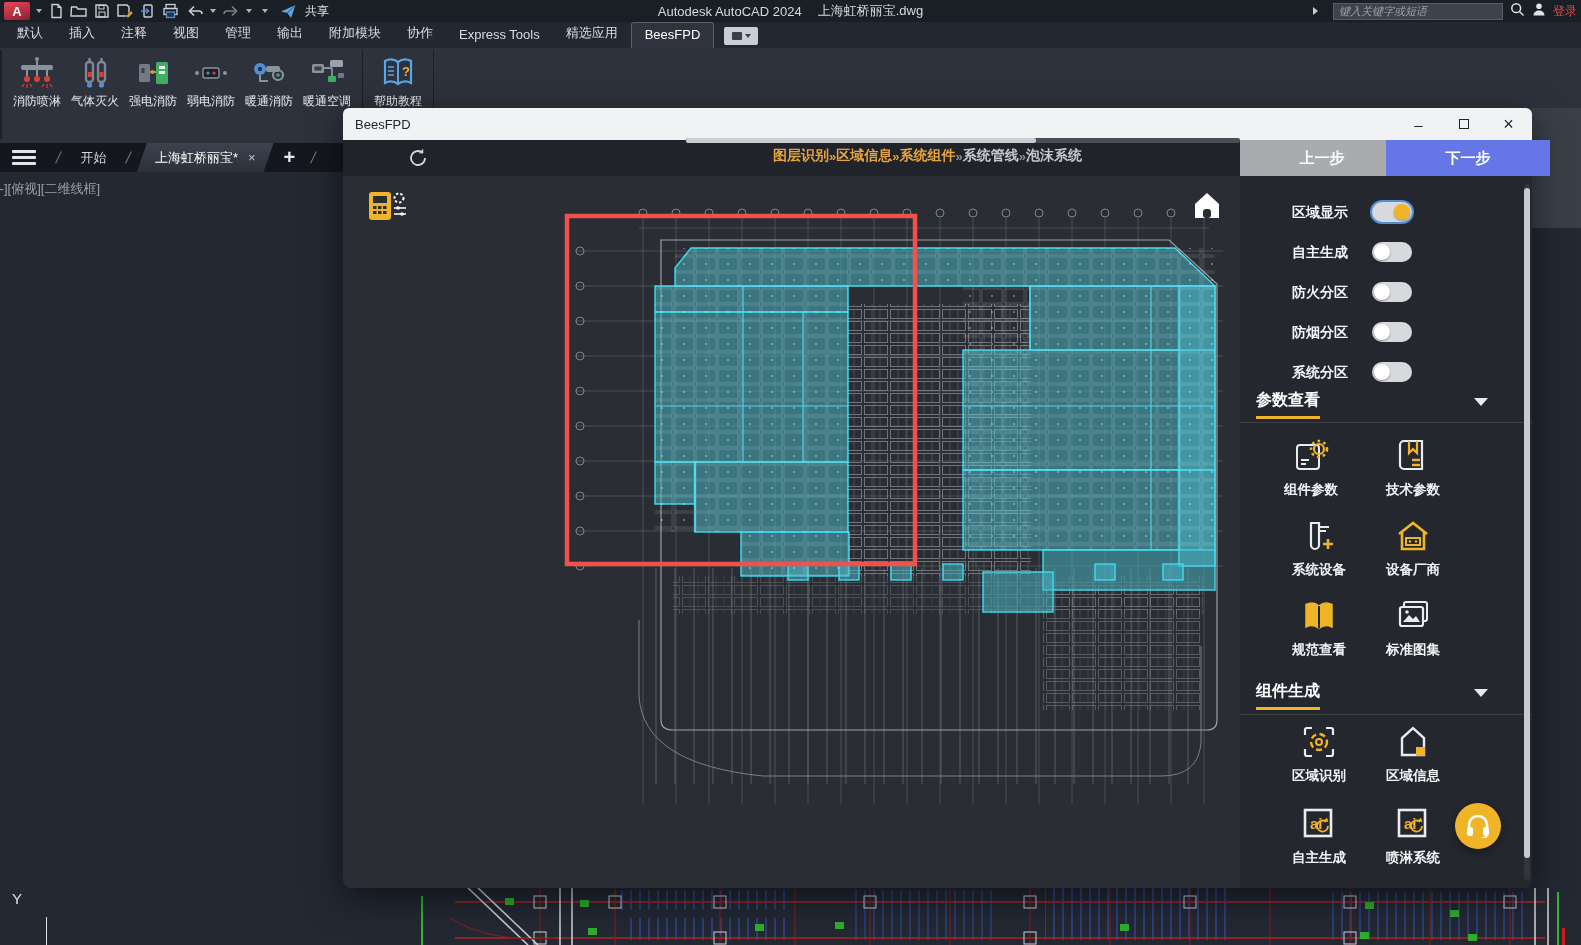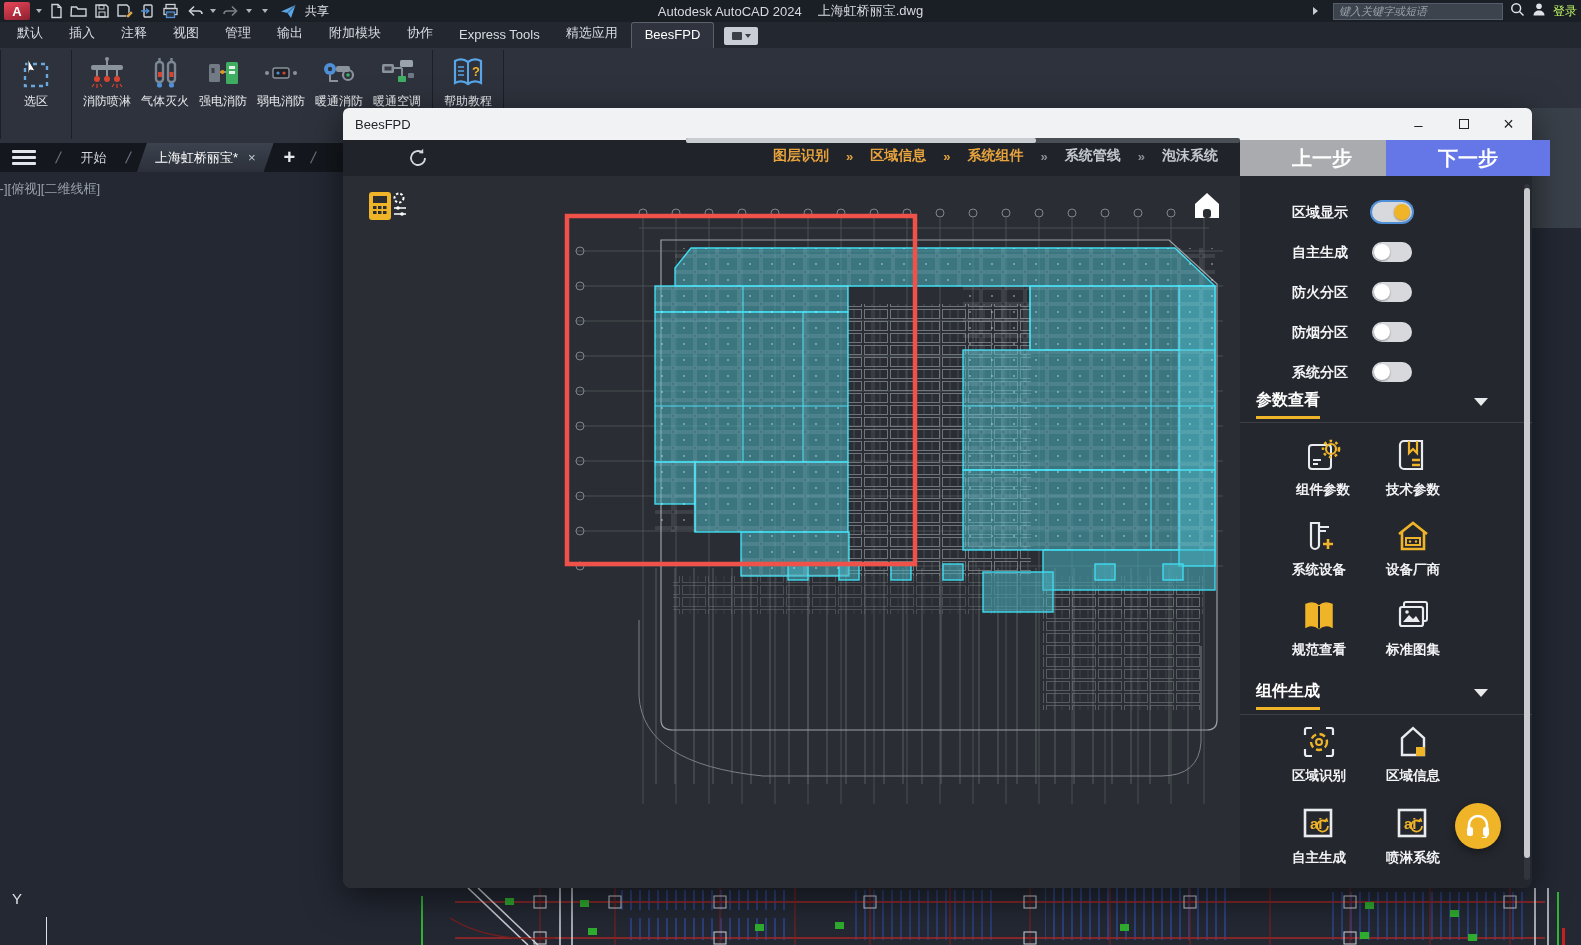--- a/index.html
+++ b/index.html
@@ -12,21 +12,21 @@
   .qat { display:flex; align-items:center; gap:6px; padding-left:4px; }
   .alogo { width:26px; height:18px; background:linear-gradient(160deg,#e8475a,#8d1f2f); border-radius:2px; color:#fff; font-weight:bold; font-size:13px; display:flex; align-items:center; justify-content:center; }
   .qat svg { display:block; }
   .caret { width:0; height:0; border-left:3.5px solid transparent; border-right:3.5px solid transparent; border-top:4px solid #aeb4bc; }
   .share-lbl { font-size:12px; color:#dfe3e8; margin-left:2px; }
   .tb-center { position:absolute; left:0; right:0; top:0; height:22px; display:flex; align-items:center; justify-content:center; gap:16px; pointer-events:none; }
   .tb-center span { font-size:13px; color:#d6dae0; }
   .tb-right { position:absolute; right:4px; top:2px; height:18px; display:flex; align-items:center; gap:7px; }
   .searchbox { width:170px; height:17px; background:#3d434d; border:1px solid #565d68; color:#cfd3d9; font-size:11px; font-style:italic; padding:0 5px;margin-left:8px; }
   .searchbox::placeholder { color:#9aa1ab; }
-  .login-lbl { font-size:12px; color:#bef264; }
+  .login-lbl { font-size:12px; color:#ef4444; }
   .tri-r { width:0; height:0; border-top:4px solid transparent; border-bottom:4px solid transparent; border-left:5px solid #c7ccd3; }
 
   
   .tabrow { left:0; top:22px; width:1581px; height:26px; background:#232730; display:flex; align-items:flex-end; padding-left:4px; }
   .rtab { font-size:13px; color:#d8dce2; padding:4px 13px 6px 13px; cursor:default; }
   .rtab.active { background:#2e333d; border:1px solid #5a616c; border-bottom:none; border-radius:3px 3px 0 0; color:#fff; }
   .rib-drop { width:34px; height:18px; background:#c9ced6; border-radius:2px; margin:0 0 3px 10px; display:flex; align-items:center; justify-content:center; gap:3px; }
   .rib-drop .sq { width:10px; height:8px; background:#3a3f48; border-radius:1px; }
   .rib-drop .caret { border-top-color:#3a3f48; }
 
@@ -56,29 +56,29 @@
   .ucs-line { position:absolute; left:46px; top:745px; width:1px; height:30px; background:#dfe3e8; }
   .corner-lite { position:absolute; left:1532px; top:-64px; width:49px; height:120px; background:#3a4049; }
 
   
   .dialog { left:343px; top:108px; width:1189px; height:780px; border-radius:6px 6px 8px 8px; box-shadow:0 10px 36px rgba(0,0,0,.55); z-index:5; }
   .dlg-title { position:absolute; left:0; top:0; width:100%; height:32px; background:#f1f2f4; border-radius:6px 6px 0 0; display:flex; align-items:center; color:#22252a; font-size:13px; padding-left:12px; }
   .winctl { position:absolute; top:0; height:32px; width:45px; display:flex; align-items:center; justify-content:center; color:#222; font-size:15px; }
   .winctl .maxbox { width:10px; height:10px; border:1.4px solid #222; }
   .dlg-header { position:absolute; left:0; top:32px; width:897px; height:36px; background:#20242a; }
   .refresh { position:absolute; left:64px; top:7px; }
-  .crumbs { position:absolute; left:430px; top:0; width:467px; height:32px; display:flex; align-items:center; gap:17px; white-space:nowrap; overflow:hidden; }
+  .crumbs { position:absolute; left:430px; top:0; width:467px; height:32px; display:flex; align-items:center; white-space:nowrap; overflow:hidden; }
   .crumb { font-size:14px; font-weight:bold; }
   .crumb.done,.crumb.current { color:#E8A33D; }
   .crumb.todo { color:#c3c8cf; }
   .csep { font-size:13px; font-weight:bold; }
   .csep.done { color:#E8A33D; } .csep.todo { color:#8a9099; }
   .hscroll { position:absolute; left:343px; top:30px; width:554px; height:5px; background:#4a4e55; border-radius:2px; }
   .hthumb { position:absolute; left:0; top:0; width:350px; height:5px; background:#c9ccd1; border-radius:2px; }
-  .btn { position:absolute; top:32px; width:164px; height:36px; display:flex; align-items:center; justify-content:center; font-size:20px; font-weight:bold; color:#fff; cursor:pointer; }
+  .btn { position:absolute; top:32px; width:164px; height:36px; display:flex; align-items:center; justify-content:center; font-size:15px; font-weight:bold; color:#fff; cursor:pointer; }
   .btn-prev { left:897px; background:#a9abae; }
   .btn-next { left:1043px; background:#6577E6; }
 
   .dlg-canvas { position:absolute; left:0; top:68px; width:897px; height:712px; background:#2a2e34; border-radius:0 0 0 8px; overflow:hidden; }
 
   
   .dlg-panel { position:absolute; left:897px; top:68px; width:292px; height:712px; background:#24272d; border-radius:0 0 8px 0; overflow:hidden; }
   .tgl-row { position:absolute; left:0; width:100%; height:20px; }
   .tgl-lbl { position:absolute; left:10px; width:98px; text-align:right; font-size:14px; font-weight:bold; color:#f2f3f5; line-height:20px; }
   .toggle { position:absolute; left:132px; top:0; width:40px; height:20px; border-radius:10px; background:#d7d9dd; cursor:pointer; }
@@ -194,31 +194,20 @@
   <span class="rtab">精选应用</span>
   <span class="rtab active">BeesFPD</span>
   <span class="rib-drop">
       <span class="sq"></span>
       <span class="caret"></span>
     </span>
 </div>
 
 <div class="abs ribbon">
   <div class="rsep"></div>
-  <div class="rgroup">
-    <div class="tool">
-      <span class="ic">
-          <svg width="34" height="34">
-            <rect x="6" y="8" width="22" height="22" fill="none" stroke="#6aa7dd" stroke-width="2.4" stroke-dasharray="4 4"></rect>
-            <path d="M9 3l7 12 -5-1 -2 5z" fill="#fff" stroke="#2b2f36" stroke-width="1"></path>
-          </svg>
-        </span>
-      <span class="lb">选区</span>
-    </div>
-  </div>
   <div class="rsep"></div>
   <div class="rgroup">
     <div class="tool">
       <span class="ic">
           <svg width="40" height="34">
             <rect x="4" y="9" width="32" height="5" rx="2" fill="#8a929c"></rect>
             <path d="M20 3v6" stroke="#8a929c" stroke-width="2"></path>
             <circle cx="20" cy="3" r="2" fill="#8a929c"></circle>
             <path d="M10 14v6M20 14v6M30 14v6" stroke="#8a929c" stroke-width="2"></path>
             <circle cx="10" cy="23" r="3" fill="#d8432f"></circle>
@@ -575,21 +564,21 @@
         <span class="toggle">
           <span class="knob"></span>
         </span>
       </div>
 
     <span class="sect-title" style="top:214px">参数查看</span>
     <span class="sect-caret" style="left:234px; top:222px"></span>
     <span class="sect-under" style="top:240px"></span>
     <span class="sect-div" style="top:246px"></span>
 
-    <div class="gitem" style="left:36px; top:262px">
+    <div class="gitem" style="left:24px; top:262px">
       <svg width="36" height="36">
           <rect x="4" y="7" width="22" height="24" rx="3" fill="none" stroke="#e9ebee" stroke-width="2"></rect>
           <path d="M8 22h8M8 26h5" stroke="#e9ebee" stroke-width="1.8"></path>
           <circle cx="26" cy="11" r="5" fill="none" stroke="#F0B429" stroke-width="2.2"></circle>
           <circle cx="26" cy="11" r="8" fill="none" stroke="#F0B429" stroke-width="2.6" stroke-dasharray="2.6 3.4"></circle>
         </svg>
       <span class="glb">组件参数</span>
     </div>
     <div class="gitem" style="left:126px; top:262px">
       <svg width="36" height="36">

